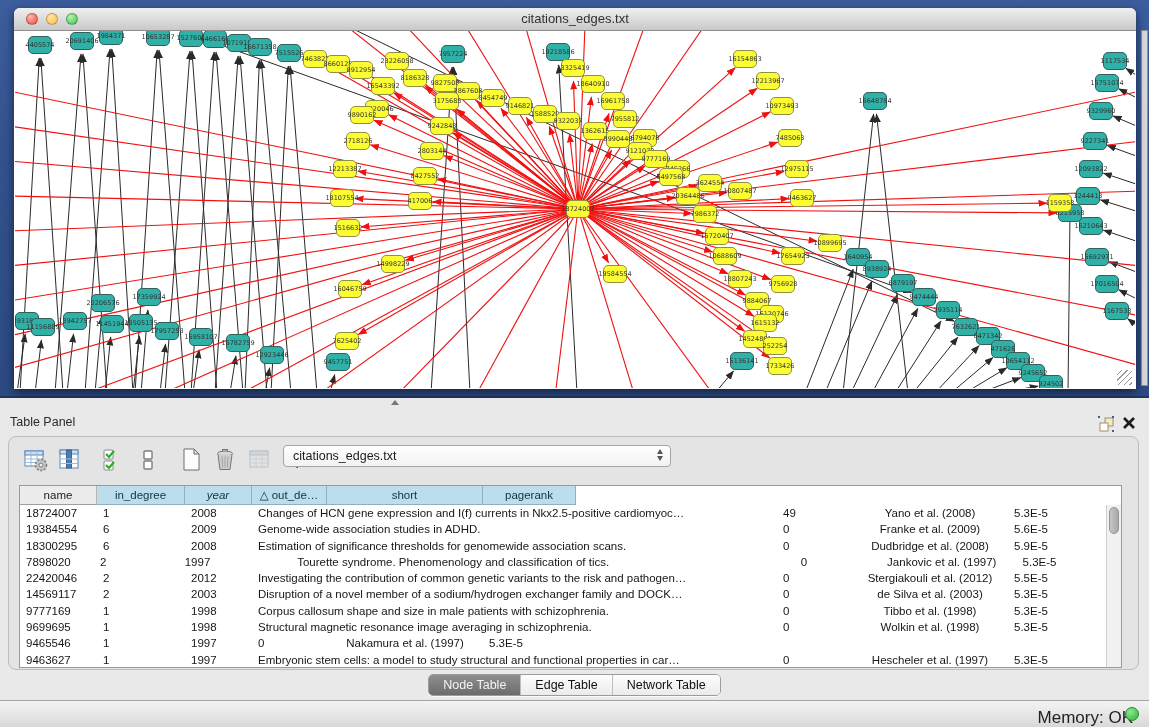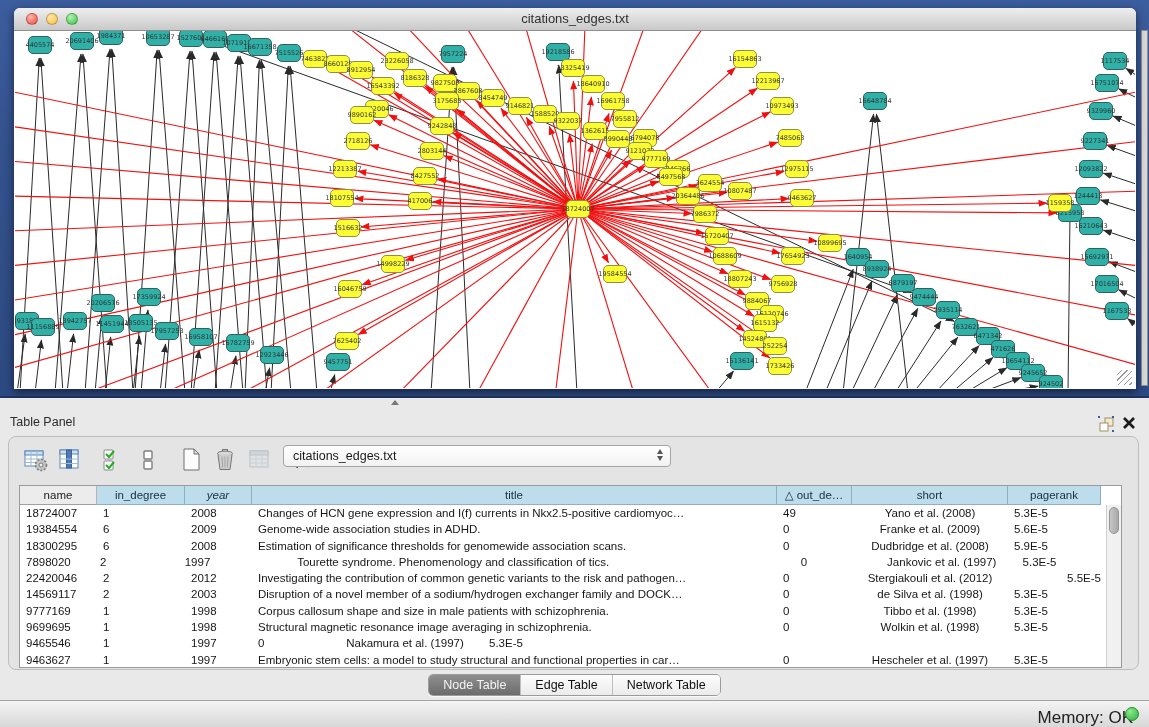--- a/index.html
+++ b/index.html
@@ -797,21 +797,20 @@
           <span class="arr-up"></span>
             <span class="arr-dn"></span>
         </span>
       </div>
 
       <div class="table-wrap">
         <div class="thead">
             <div class="th th-gray" style="width: 77px;">name</div>
             <div class="th" style="width: 88px;">in_degree</div>
             <div class="th" style="width: 67px; font-style: italic;">year</div>
-            <div class="th" style="width: 525px;">title</div>
             <div class="th" style="width: 75px;">△ out_de…</div>
             <div class="th" style="width: 156px;">short</div>
             <div class="th" style="width: 93px;">pagerank</div>
           </div>
         <div class="tbody">
             <div class="tr">
               <div class="td" style="width: 77px;">18724007</div>
               <div class="td" style="width: 88px;">1</div>
               <div class="td" style="width: 67px;">2008</div>
               <div class="td" style="width: 525px;">Changes of HCN gene expression and I(f) currents in Nkx2.5-positive cardiomyoc…</div>
@@ -846,29 +845,29 @@
               <div class="td td-center" style="width: 156px;">Jankovic et al. (1997)</div>
               <div class="td" style="width: 93px;">5.3E-5</div>
             </div>
             <div class="tr">
               <div class="td" style="width: 77px;">22420046</div>
               <div class="td" style="width: 88px;">2</div>
               <div class="td" style="width: 67px;">2012</div>
               <div class="td" style="width: 525px;">Investigating the contribution of common genetic variants to the risk and pathogen…</div>
               <div class="td" style="width: 75px;">0</div>
               <div class="td td-center" style="width: 156px;">Stergiakouli et al. (2012)</div>
-              <div class="td" style="width: 93px; text-align: right;">5.5E-5</div>
+              <div class="td" style="width: 93px;">5.5E-5</div>
             </div>
             <div class="tr">
               <div class="td" style="width: 77px;">14569117</div>
               <div class="td" style="width: 88px;">2</div>
               <div class="td" style="width: 67px;">2003</div>
               <div class="td" style="width: 525px;">Disruption of a novel member of a sodium/hydrogen exchanger family and DOCK…</div>
               <div class="td" style="width: 75px;">0</div>
-              <div class="td td-center" style="width: 156px;">de Silva et al. (1998)</div>
+              <div class="td td-center" style="width: 156px;">de Silva et al. (2003)</div>
               <div class="td" style="width: 93px;">5.3E-5</div>
             </div>
             <div class="tr">
               <div class="td" style="width: 77px;">9777169</div>
               <div class="td" style="width: 88px;">1</div>
               <div class="td" style="width: 67px;">1998</div>
               <div class="td" style="width: 525px;">Corpus callosum shape and size in male patients with schizophrenia.</div>
               <div class="td" style="width: 75px;">0</div>
               <div class="td td-center" style="width: 156px;">Tibbo et al. (1998)</div>
               <div class="td" style="width: 93px;">5.3E-5</div>

